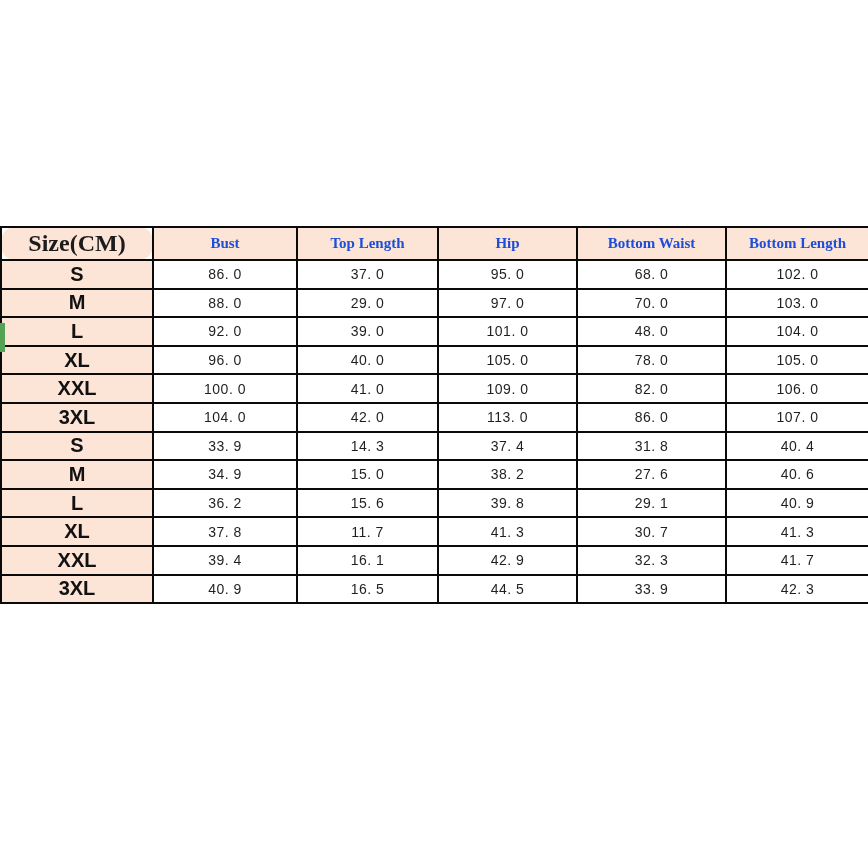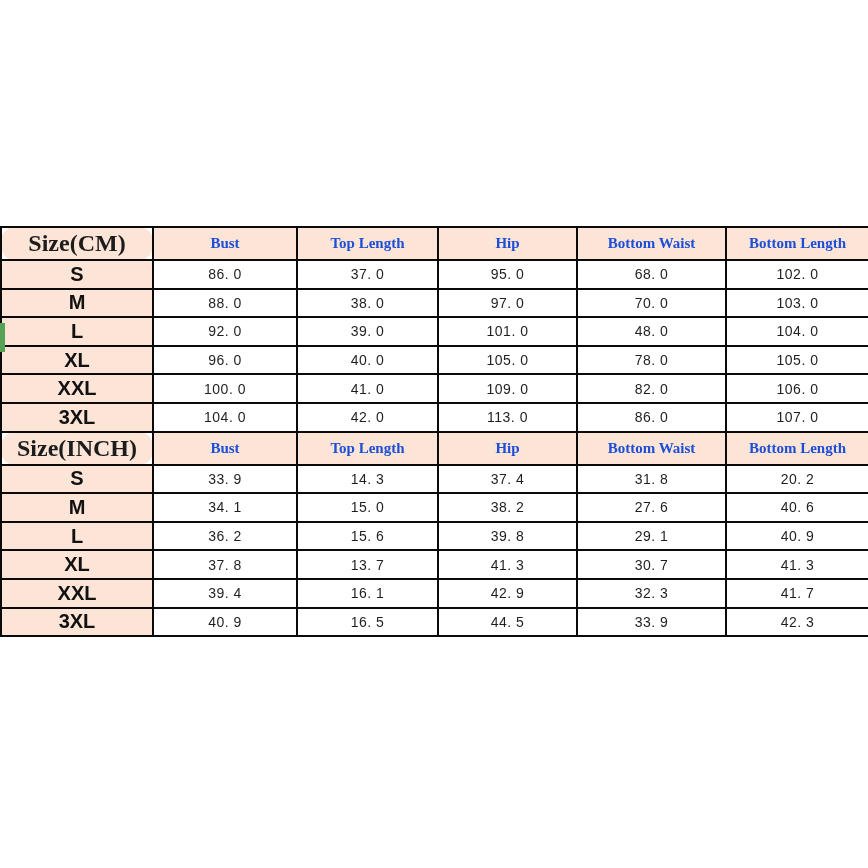--- a/index.html
+++ b/index.html
@@ -104,21 +104,21 @@
       <td class="size-label">S</td>
       <td class="num">86. 0</td>
       <td class="num">37. 0</td>
       <td class="num">95. 0</td>
       <td class="num">68. 0</td>
       <td class="num">102. 0</td>
     </tr>
     <tr>
       <td class="size-label">M</td>
       <td class="num">88. 0</td>
-      <td class="num">38. 0</td>
+      <td class="num">29. 0</td>
       <td class="num">97. 0</td>
       <td class="num">70. 0</td>
       <td class="num">103. 0</td>
     </tr>
     <tr>
       <td class="size-label">L</td>
       <td class="num">92. 0</td>
       <td class="num">39. 0</td>
       <td class="num">101. 0</td>
       <td class="num">48. 0</td>
@@ -142,57 +142,49 @@
     </tr>
     <tr>
       <td class="size-label">3XL</td>
       <td class="num">104. 0</td>
       <td class="num">42. 0</td>
       <td class="num">113. 0</td>
       <td class="num">86. 0</td>
       <td class="num">107. 0</td>
     </tr>
 
-    <tr>
-      <th class="section-title">Size(INCH)</th>
-      <th class="col-header">Bust</th>
-      <th class="col-header">Top Length</th>
-      <th class="col-header">Hip</th>
-      <th class="col-header">Bottom Waist</th>
-      <th class="col-header">Bottom Length</th>
-    </tr>
 
     <tr>
       <td class="size-label">S</td>
       <td class="num">33. 9</td>
       <td class="num">14. 3</td>
       <td class="num">37. 4</td>
       <td class="num">31. 8</td>
-      <td class="num">20. 2</td>
+      <td class="num">40. 4</td>
     </tr>
     <tr>
       <td class="size-label">M</td>
-      <td class="num">34. 1</td>
+      <td class="num">34. 9</td>
       <td class="num">15. 0</td>
       <td class="num">38. 2</td>
       <td class="num">27. 6</td>
       <td class="num">40. 6</td>
     </tr>
     <tr>
       <td class="size-label">L</td>
       <td class="num">36. 2</td>
       <td class="num">15. 6</td>
       <td class="num">39. 8</td>
       <td class="num">29. 1</td>
       <td class="num">40. 9</td>
     </tr>
     <tr>
       <td class="size-label">XL</td>
       <td class="num">37. 8</td>
-      <td class="num">13. 7</td>
+      <td class="num">11. 7</td>
       <td class="num">41. 3</td>
       <td class="num">30. 7</td>
       <td class="num">41. 3</td>
     </tr>
     <tr>
       <td class="size-label">XXL</td>
       <td class="num">39. 4</td>
       <td class="num">16. 1</td>
       <td class="num">42. 9</td>
       <td class="num">32. 3</td>

